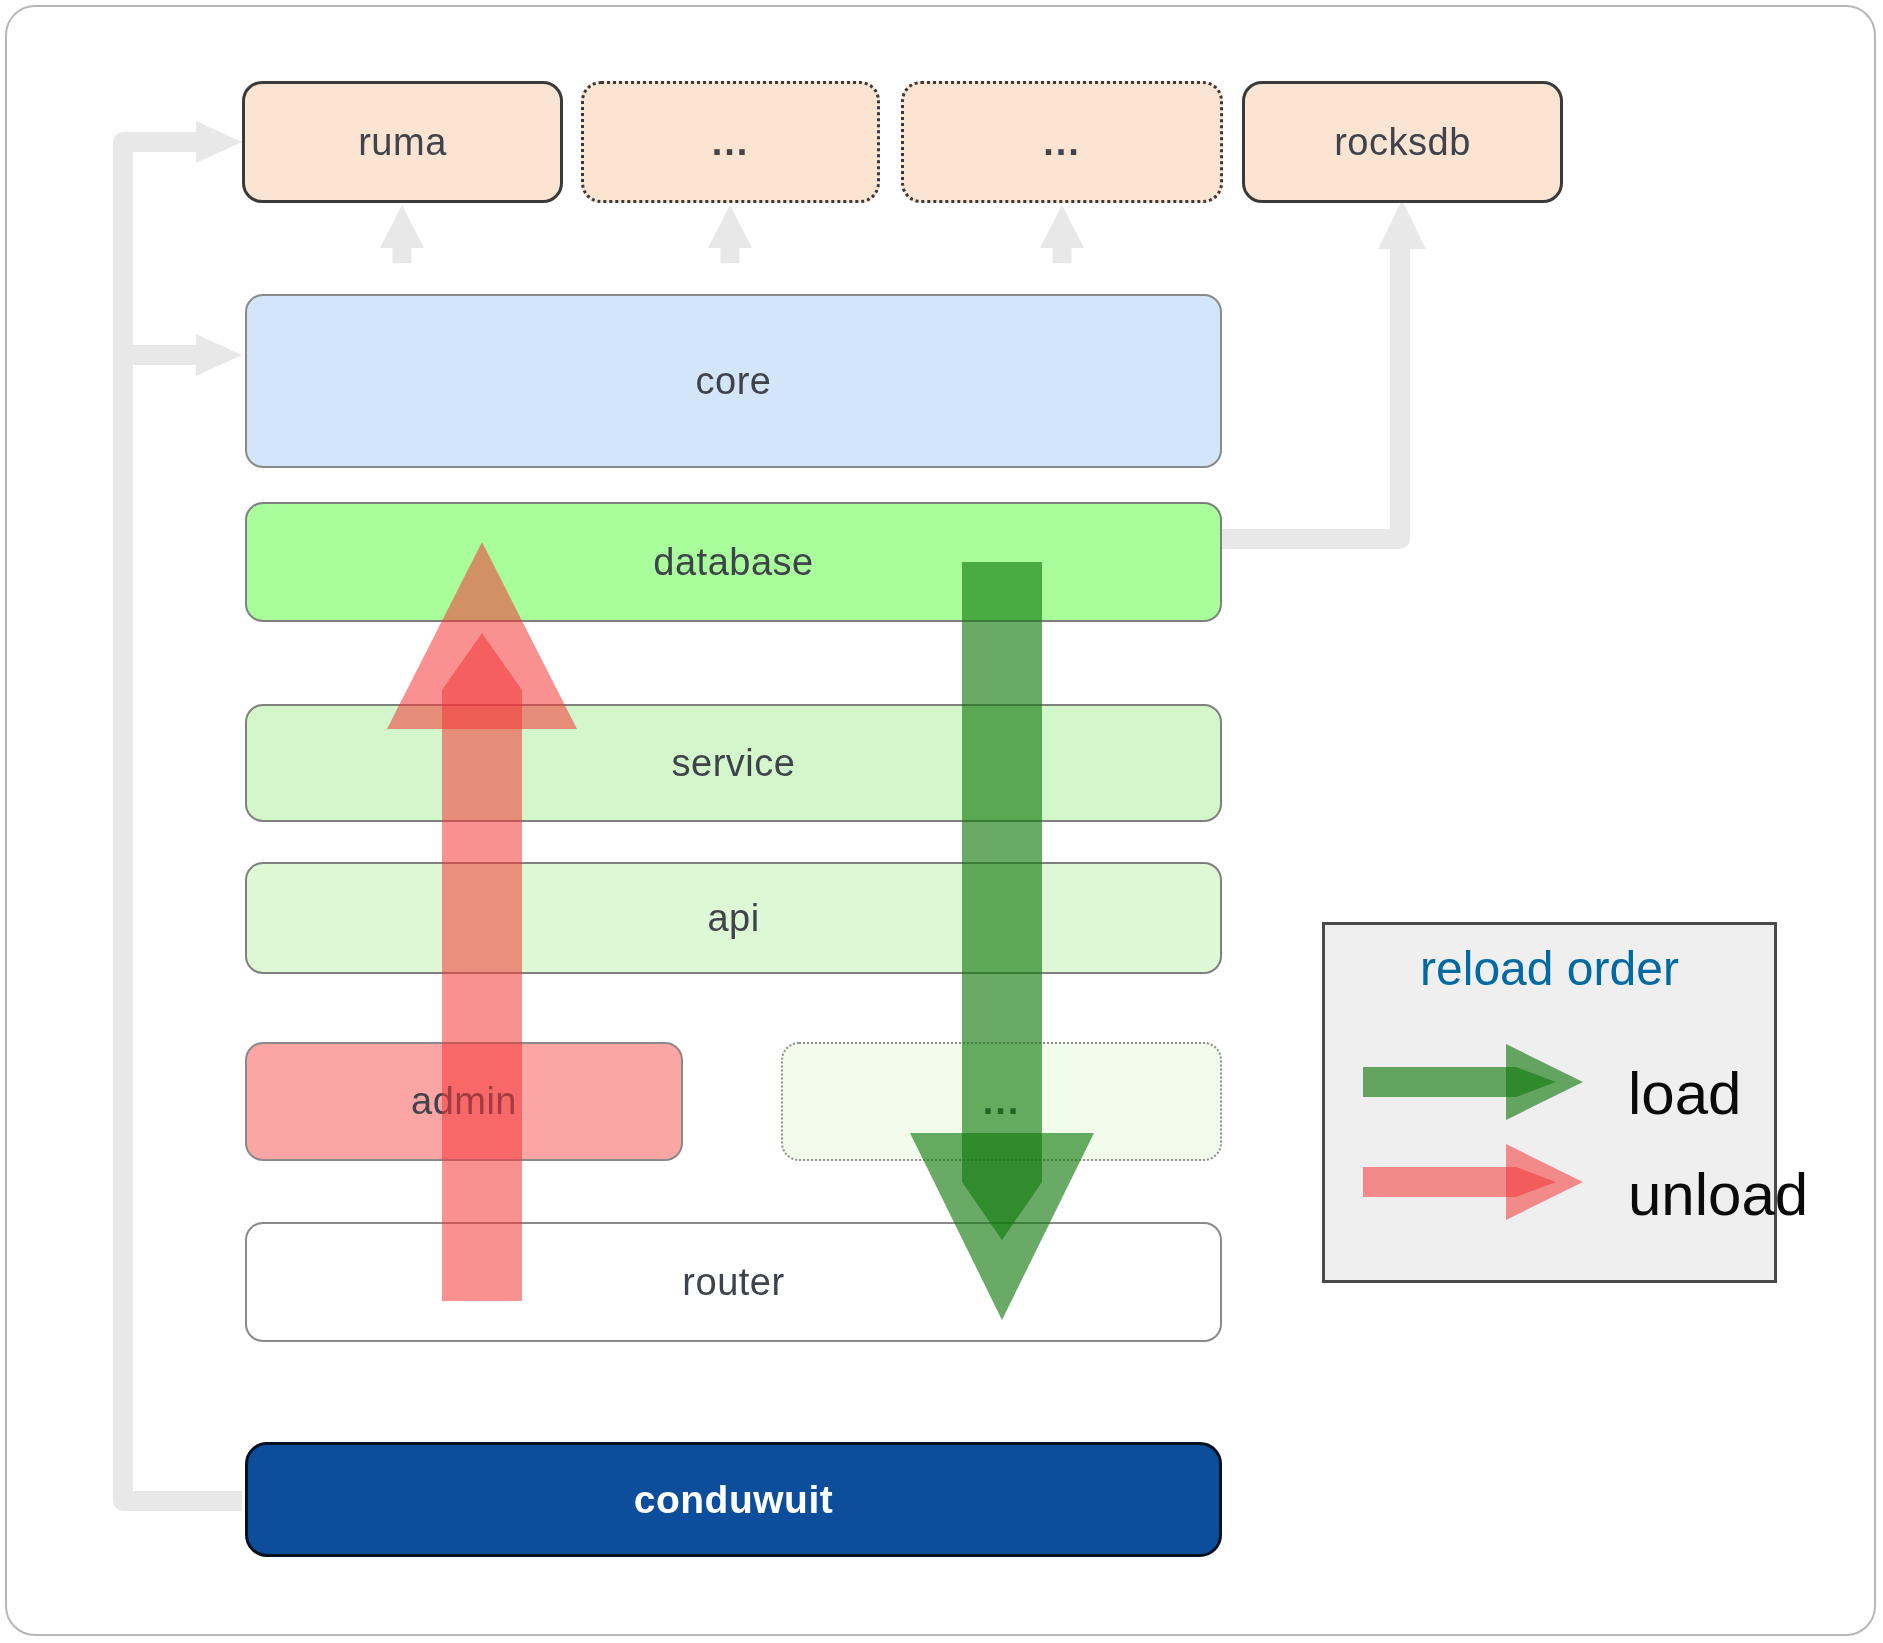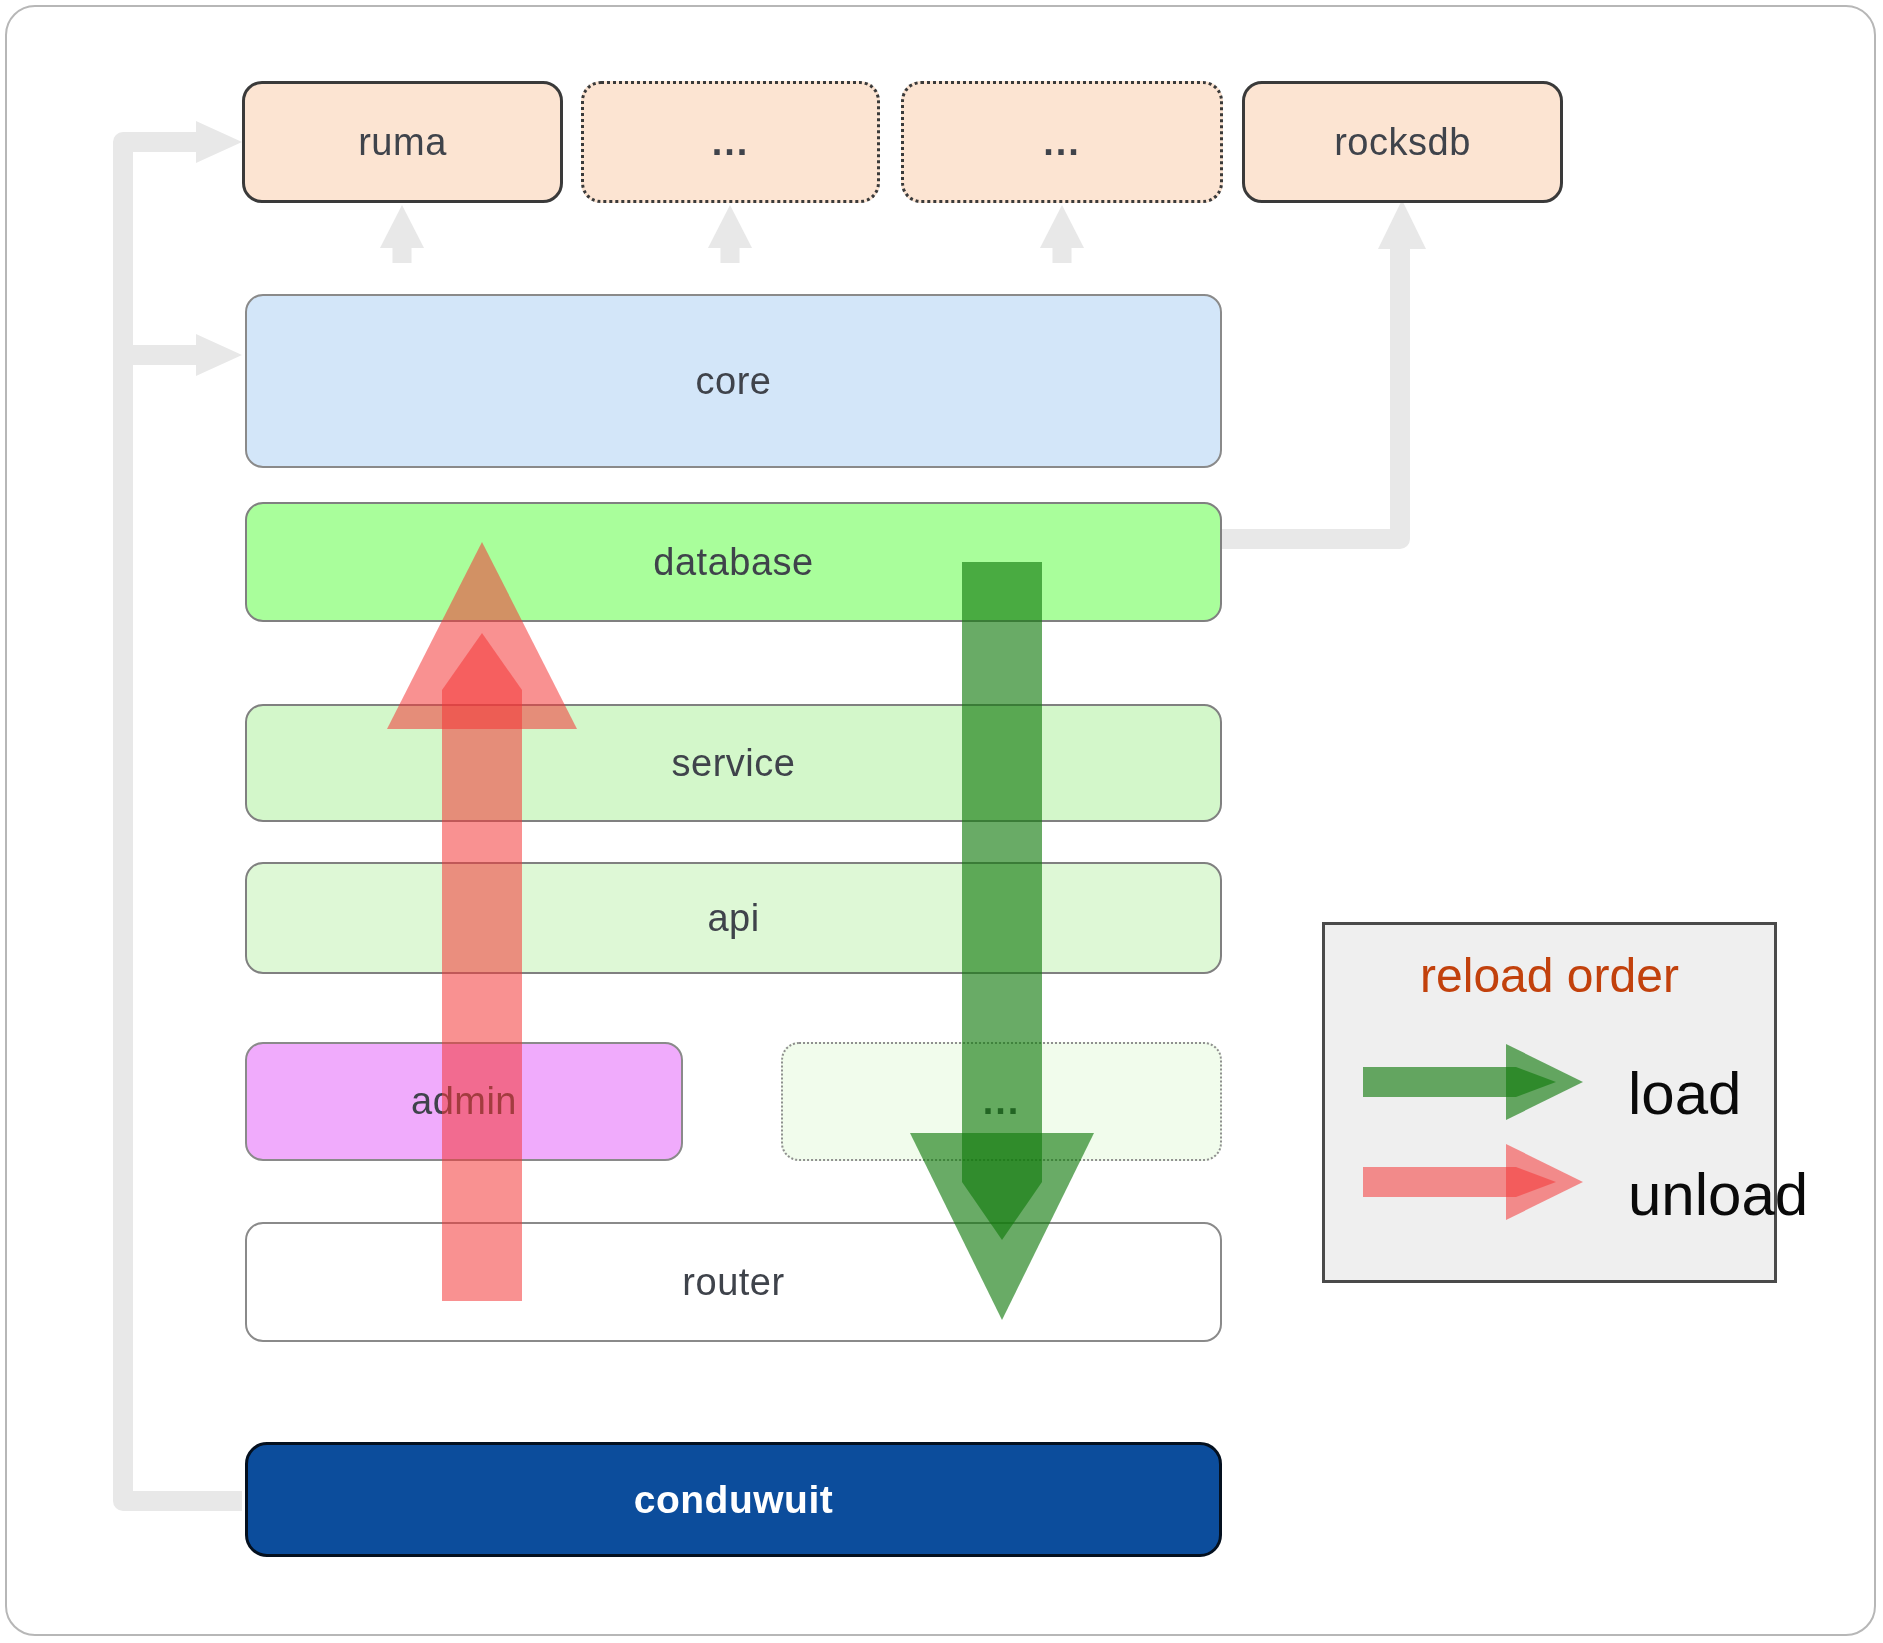--- a/index.html
+++ b/index.html
@@ -47,46 +47,46 @@
 
   #box-ruma    { left: 242px;  top: 81px;  width: 321px; height: 122px; }
   #box-dots1   { left: 581px;  top: 81px;  width: 299px; height: 122px; }
   #box-dots2   { left: 901px;  top: 81px;  width: 322px; height: 122px; }
   #box-rocksdb { left: 1242px; top: 81px;  width: 321px; height: 122px; }
 
   #box-core     { left: 245px; top: 262px;  width: 977px; height: 174px; background: #d3e6f9; border: 2px solid #8a8a8a; margin-top: 32px; }
   #box-database { left: 245px; top: 502px;  width: 977px; height: 120px; background: #a9fe9b; border: 2px solid #808080; }
   #box-service  { left: 245px; top: 704px;  width: 977px; height: 118px; background: #d3f7ca; border: 2px solid #808080; }
   #box-api      { left: 245px; top: 862px;  width: 977px; height: 112px; background: #def8d6; border: 2px solid #808080; }
-  #box-admin    { left: 245px; top: 1042px; width: 438px; height: 119px; background: #f0abfc; border: 2px solid #8a8a8a; }
+  #box-admin    { left: 245px; top: 1042px; width: 438px; height: 119px; background: #fca5a5; border: 2px solid #8a8a8a; }
   #box-dots3    { left: 781px; top: 1042px; width: 441px; height: 119px; background: #f1fcec; border: 2px dotted #8f8f8f; }
   #box-router   { left: 245px; top: 1222px; width: 977px; height: 120px; background: #ffffff; border: 2px solid #8a8a8a; }
   #box-conduwuit{
     left: 245px; top: 1442px; width: 977px; height: 115px;
     background: #0c4d9c; border: 3px solid #04101f;
     color: #ffffff; font-weight: 600; font-size: 39px;
     border-radius: 22px;
   }
 
   .legend {
     position: absolute;
     left: 1322px; top: 922px;
     width: 455px; height: 361px;
     box-sizing: border-box;
     background: #efefef;
     border: 3px solid #4a4a4a;
   }
   .legend-title {
     position: absolute;
-    left: 0; top: 23px;
+    left: 0; top: 16px;
     width: 100%;
     text-align: center;
     font-size: 48px;
     font-weight: 500;
-    color: #c2410c;
+    color: #0369a1;
   }
   .legend-label {
     position: absolute;
     left: 303px;
     font-size: 60px;
     font-weight: 500;
     color: #0a0a0a;
   }
   #legend-label-load   { top: 134px; }
   #legend-label-unload { top: 235px; }

